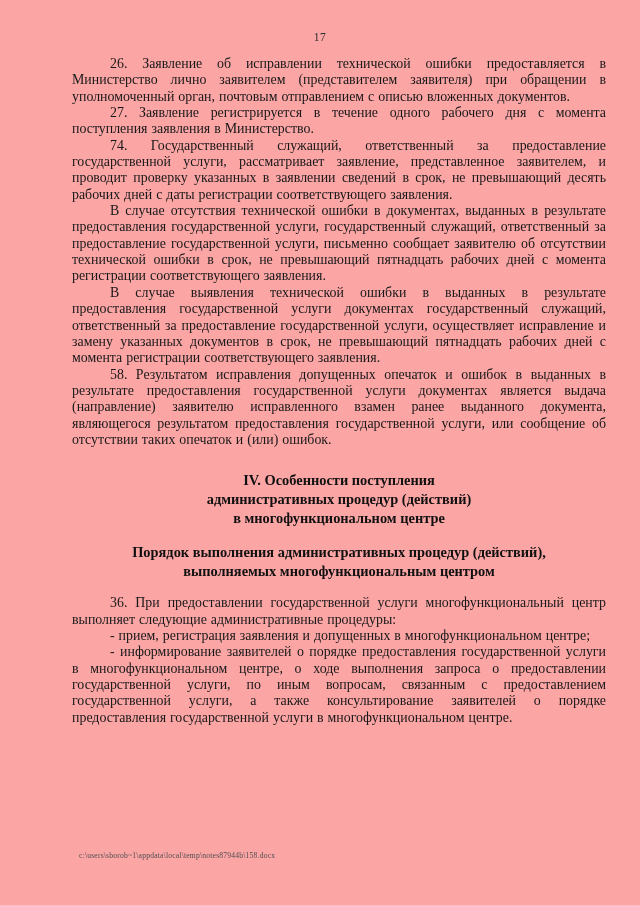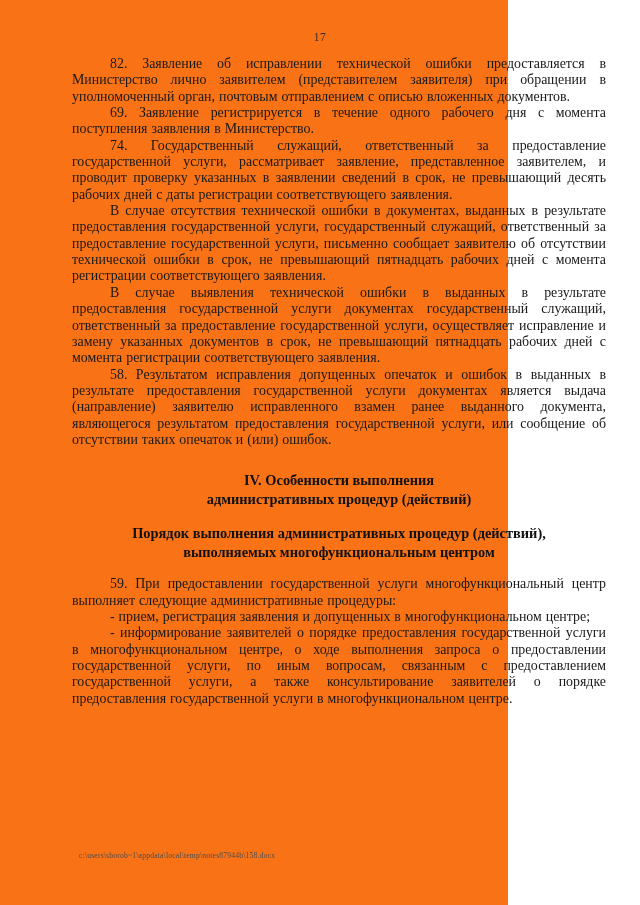--- a/index.html
+++ b/index.html
@@ -5,23 +5,23 @@
   * { margin: 0; padding: 0; box-sizing: border-box; }
   html, body { background: #ffffff; }
   body {
     width: 640px;
     height: 905px;
     font-family: "Liberation Serif", "DejaVu Serif", serif;
     overflow: hidden;
   }
   .page {
     position: relative;
-    width: 508px;
+    width: 640px;
     height: 905px;
-    background: #f97316;
+    background: #fca5a5;
     color: #1a1a1a;
   }
   .page-number {
     position: absolute;
     top: 31px;
     left: 0;
     width: 640px;
     text-align: center;
     font-size: 11.5px;
     line-height: 13px;
@@ -66,38 +66,39 @@
 </style>
 </head>
 <body>
 
 <div class="page">
 
   <div class="page-number">17</div>
 
   <div class="content">
 
-    <p class="para">82. Заявление об исправлении технической ошибки предоставляется в Министерство лично заявителем (представителем заявителя) при обращении в уполномоченный орган, почтовым отправлением с описью вложенных документов.</p>
-    <p class="para">69. Заявление регистрируется в течение одного рабочего дня с момента поступления заявления в Министерство.</p>
+    <p class="para">26. Заявление об исправлении технической ошибки предоставляется в Министерство лично заявителем (представителем заявителя) при обращении в уполномоченный орган, почтовым отправлением с описью вложенных документов.</p>
+    <p class="para">27. Заявление регистрируется в течение одного рабочего дня с момента поступления заявления в Министерство.</p>
     <p class="para">74. Государственный служащий, ответственный за предоставление государственной услуги, рассматривает заявление, представленное заявителем, и проводит проверку указанных в заявлении сведений в срок, не превышающий десять рабочих дней с даты регистрации соответствующего заявления.</p>
     <p class="para">В случае отсутствия технической ошибки в документах, выданных в результате предоставления государственной услуги, государственный служащий, ответственный за предоставление государственной услуги, письменно сообщает заявителю об отсутствии технической ошибки в срок, не превышающий пятнадцать рабочих дней с момента регистрации соответствующего заявления.</p>
     <p class="para">В случае выявления технической ошибки в выданных в результате предоставления государственной услуги документах государственный служащий, ответственный за предоставление государственной услуги, осуществляет исправление и замену указанных документов в срок, не превышающий пятнадцать рабочих дней с момента регистрации соответствующего заявления.</p>
     <p class="para">58. Результатом исправления допущенных опечаток и ошибок в выданных в результате предоставления государственной услуги документах является выдача (направление) заявителю исправленного взамен ранее выданного документа, являющегося результатом предоставления государственной услуги, или сообщение об отсутствии таких опечаток и (или) ошибок.</p>
 
     <div class="heading section-heading">
-      <span class="hline">IV. Особенности выполнения</span>
+      <span class="hline">IV. Особенности поступления</span>
       <span class="hline">административных процедур (действий)</span>
+      <span class="hline">в многофункциональном центре</span>
     </div>
 
     <div class="heading sub-heading">
       <span class="hline">Порядок выполнения административных процедур (действий),</span>
       <span class="hline">выполняемых многофункциональным центром</span>
     </div>
 
-    <p class="para first-after">59. При предоставлении государственной услуги многофункциональный центр выполняет следующие административные процедуры:</p>
+    <p class="para first-after">36. При предоставлении государственной услуги многофункциональный центр выполняет следующие административные процедуры:</p>
     <p class="para">- прием, регистрация заявления и допущенных в многофункциональном центре;</p>
     <p class="para">- информирование заявителей о порядке предоставления государственной услуги в многофункциональном центре, о ходе выполнения запроса о предоставлении государственной услуги, по иным вопросам, связанным с предоставлением государственной услуги, а также консультирование заявителей о порядке предоставления государственной услуги в многофункциональном центре.</p>
 
   </div>
 
   <div class="footer">c:\users\sborob~1\appdata\local\temp\notes87944b\158.docx</div>
 
 </div>
 
 </body></html>

